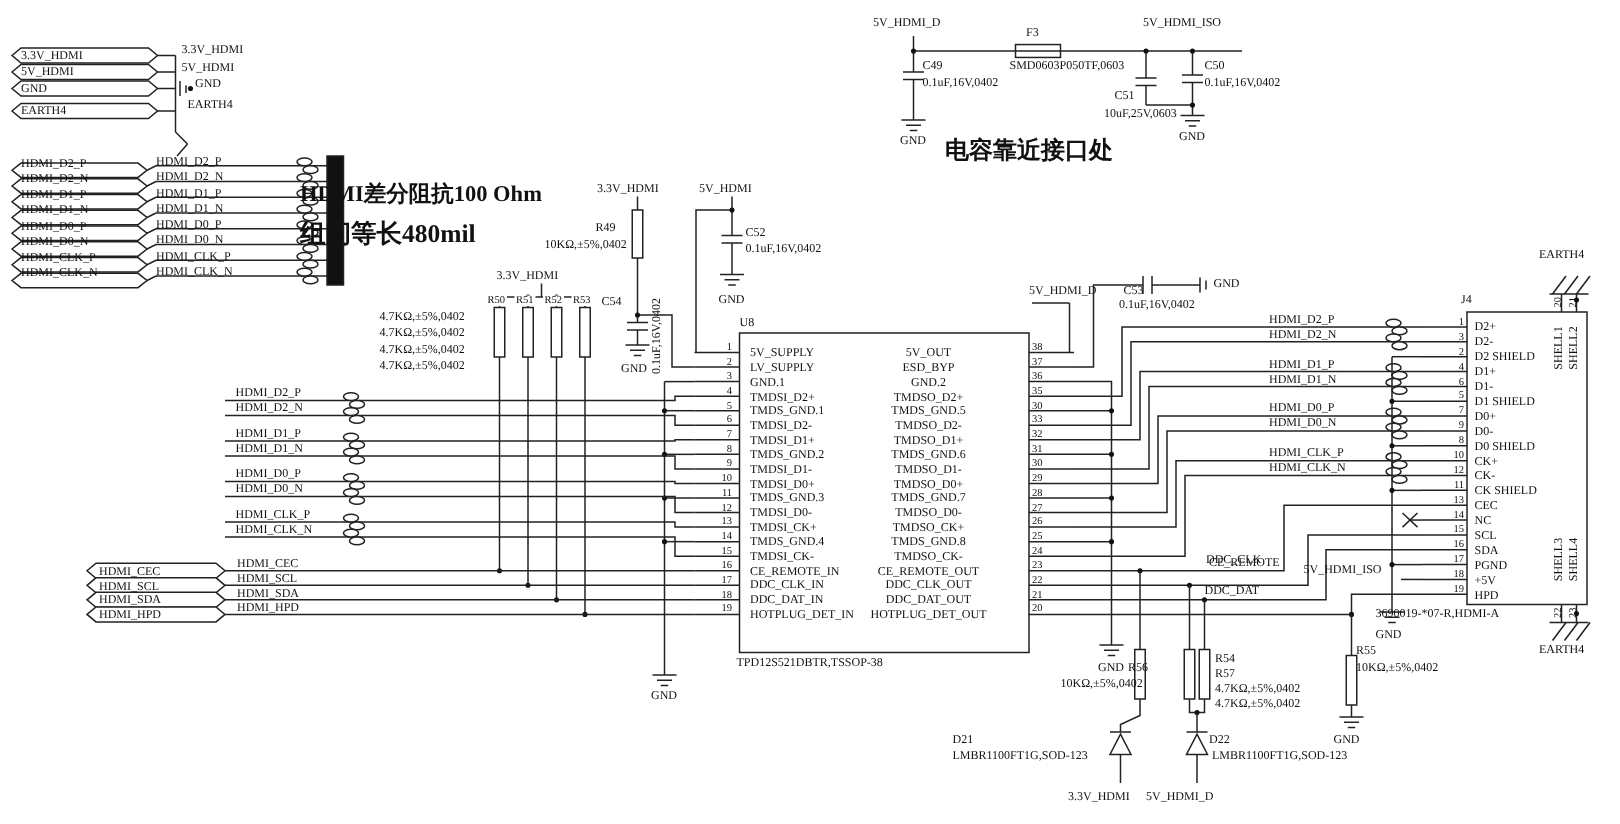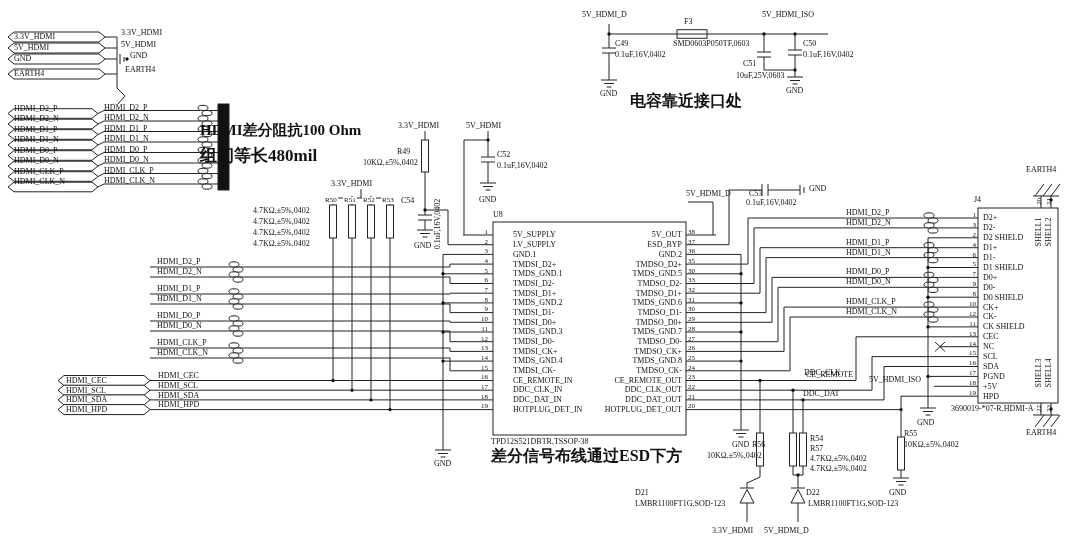--- a/index.html
+++ b/index.html
@@ -12,23 +12,23 @@
   .bgw{background:#fff;padding:0 1px;}
   .note{position:absolute;font-size:16px;line-height:1.15;white-space:nowrap;color:#111;font-weight:bold;}
   .vtext{transform:rotate(-90deg);transform-origin:center center;text-align:center;}
   .rowset{position:absolute;}
   .prow{display:flex;align-items:center;}
   .r97{height:9.7px;} .r99{height:9.9px;} .r105{height:10.5px;}
   .num{font-size:7px;transform:translateY(-3.5px);white-space:nowrap;}
   .pname{font-size:8px;white-space:nowrap;}
   #u8-left{left:458px;top:230.15px;}
   #u8-left .num{width:30px;text-align:right;}
-  #u8-left .pname{margin-left:25px;}
+  #u8-left .pname{margin-left:12px;}
   #u8-right{left:556px;top:230.15px;}
-  #u8-right .pname{width:126px;text-align:right;}
+  #u8-right .pname{width:126px;text-align:center;}
   #u8-right .num{width:26px;margin-left:6px;text-align:left;}
   #j4-pins{left:944px;top:213.05px;}
   #j4-pins .num{width:32px;text-align:right;}
   #j4-pins .pname{margin-left:7px;}
   #diff-port-labels{left:14px;top:103.0px;}
   #diff-net-labels{left:104px;top:101.8px;}
   #ctl-port-labels{left:66px;top:375.65px;}
   #ctl-net-labels{left:158px;top:370.8px;}
   #diff-port-labels .prow,#diff-net-labels .prow{font-size:8px;}
   #ctl-port-labels .prow,#ctl-net-labels .prow{font-size:8px;}
@@ -436,21 +436,20 @@
         <span>HDMI_CLK_P</span>
       </div>
       <div class="prow r105">
         <span>HDMI_CLK_N</span>
       </div>
     </div>
 
   <div class="note" style="left:200px;top:122px;font-size:15px">HDMI差分阻抗100 Ohm</div>
   <div class="note" style="left:200px;top:146px;font-size:17px">组间等长480mil</div>
   <div class="note" style="left:630px;top:92px">电容靠近接口处</div>
-  <div class="note" style="left:491px;top:447px">差分信号布线通过ESD下方</div>
 
   <span class="lbl" style="left:398px;top:122px">3.3V_HDMI</span>
   <span class="lbl" style="left:397px;top:148px">R49</span>
   <span class="lbl" style="left:363px;top:159px">10KΩ,±5%,0402</span>
   <span class="lbl" style="left:466px;top:122px">5V_HDMI</span>
   <span class="lbl" style="left:497px;top:151px">C52</span>
   <span class="lbl" style="left:497px;top:162px">0.1uF,16V,0402</span>
   <span class="lbl" style="left:479px;top:196px">GND</span>
   <span class="lbl bgw" style="left:400px;top:197px">C54</span>
   <span class="lbl vtext" style="left:410px;top:220px;width:56px">0.1uF,16V,0402</span>
@@ -712,21 +711,21 @@
   <span class="lbl" style="left:806px;top:489px">D22</span>
   <span class="lbl" style="left:808px;top:500px">LMBR1100FT1G,SOD-123</span>
   <span class="lbl" style="left:712px;top:527px">3.3V_HDMI</span>
   <span class="lbl" style="left:764px;top:527px">5V_HDMI_D</span>
   <span class="lbl" style="left:904px;top:430px">R55</span>
   <span class="lbl" style="left:904px;top:441px">10KΩ,±5%,0402</span>
   <span class="lbl" style="left:889px;top:489px">GND</span>
   <span class="lbl" style="left:917px;top:419px">GND</span>
 
   <span class="lbl" style="left:974px;top:196px">J4</span>
-  <span class="lbl" style="left:951px;top:405px">3690019-*07-R,HDMI-A</span>
+  <span class="lbl" style="left:917px;top:405px">3690019-*07-R,HDMI-A</span>
   <div class="rowset" id="j4-pins">
 
   <div class="prow r99">
         <span class="num">1</span>
         <span class="pname">D2+</span>
       </div>
       <div class="prow r99">
         <span class="num">3</span>
         <span class="pname">D2-</span>
       </div>

